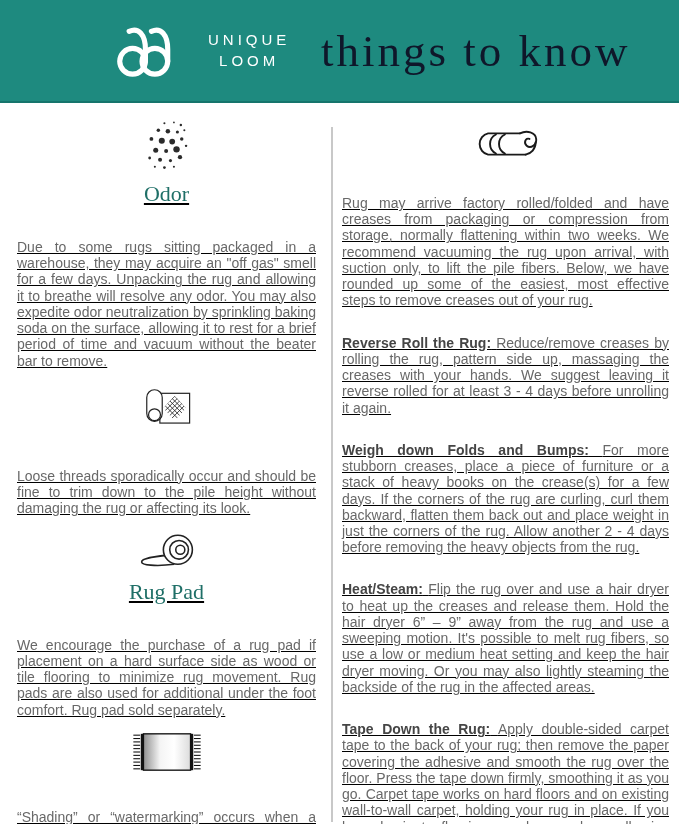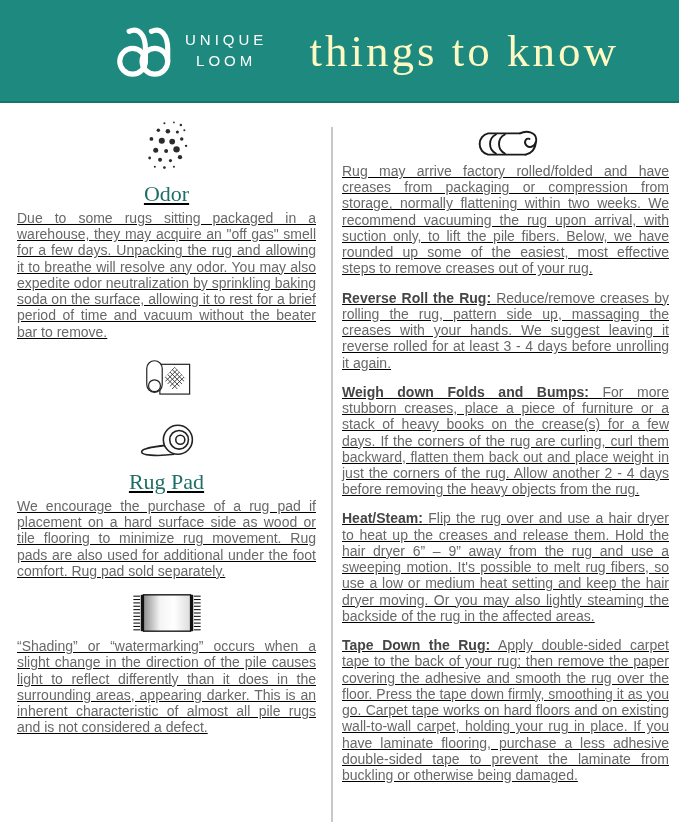--- a/index.html
+++ b/index.html
@@ -15,37 +15,37 @@
   .banner {
     height: 103px;
     background: #1e8a7f;
     display: flex;
     align-items: center;
     border-bottom: 2px solid #15756c;
   }
   .brand {
     display: flex;
     align-items: center;
-    gap: 1px;
+    gap: 24px;
     margin-left: 112px;
     flex: 0 0 auto;
   }
   .brand-logo { display: block; }
   .brand-text {
     color: #ffffff;
     font-size: 15px;
     letter-spacing: 4px;
     line-height: 1.35;
     text-align: center;
     font-weight: 400;
   }
   .banner-title {
     flex: 1;
     text-align: center;
-    color: #fef9c3;
+    color: #0f172a;
     font-family: "Liberation Serif", serif;
     font-size: 45px;
     letter-spacing: 3px;
     padding-right: 18px;
     font-weight: 400;
   }
   
   .columns { display: flex; height: 719px; text-decoration: underline; }
   .col-left  { width: 331px; padding: 13px 15px 0 17px; }
   .divider   { width: 2px; background: #c8c8c8; margin-top: 24px; }
@@ -59,22 +59,23 @@
     font-weight: 400;
     font-size: 22px;
     color: #1f6f67;
     margin: 3px 0 3px;
   }
   .body {
     font-size: 14px;
     line-height: 1.16;
     color: #686868;
     text-align: justify;
-  }
-  .tip { margin-top: 13px; }
+    margin-top: 32px;
+  }
+  .tip { margin-top: 26px; }
   .tip-label { font-weight: bold; color: #454545; }
   .right-icon-wrap { margin-top: 13px; text-align: center; }
 </style>
 </head>
 <body>
 
 <div class="page">
 
   <div class="banner">
     <div class="brand">
@@ -145,20 +146,21 @@
                   <line x1="79" y1="13" x2="39" y2="53"></line>
                 <line x1="71" y1="13" x2="31" y2="53"></line>
                   <line x1="63" y1="13" x2="23" y2="53"></line>
                 <line x1="55" y1="13" x2="15" y2="53"></line>
               </g>
             </g>
             <rect x="8" y="2" width="26" height="53" rx="13" fill="#ffffff"></rect>
             <circle cx="21" cy="44" r="10" fill="#ffffff"></circle>
           </svg>
         </div>
+        <p class="body">Loose threads sporadically occur and should be fine to trim down to the pile height without damaging the rug or affecting its look.</p>
       </div>
 
       <div class="section">
         <div class="icon-wrap">
           <svg width="58" height="42" viewBox="0 0 96 60" fill="none" stroke="#222222" stroke-width="2.6">
             <path d="M62,36 C30,38 6,43 6,48 C6,53 28,56 60,52"></path>
             <circle cx="66" cy="28" r="24" fill="#ffffff"></circle>
             <circle cx="68" cy="28" r="15.5" fill="#ffffff"></circle>
             <circle cx="70" cy="28" r="7.5" fill="#ffffff"></circle>
           </svg>

